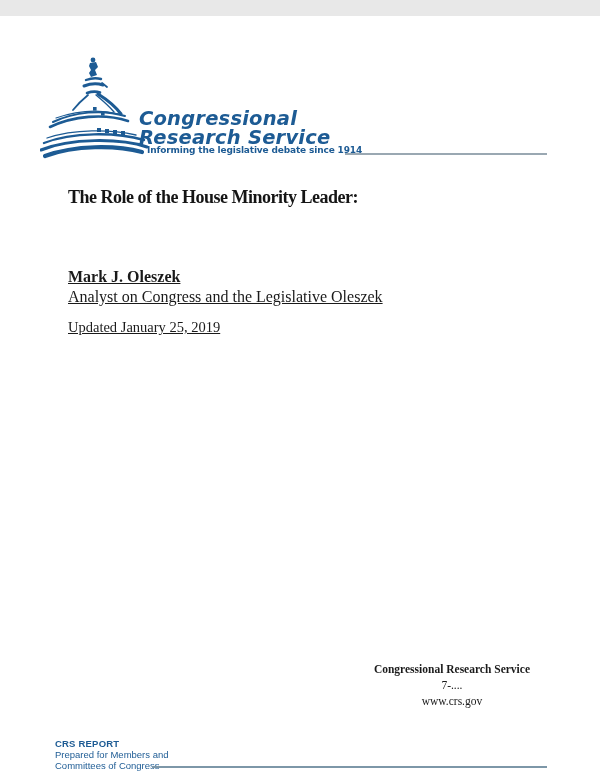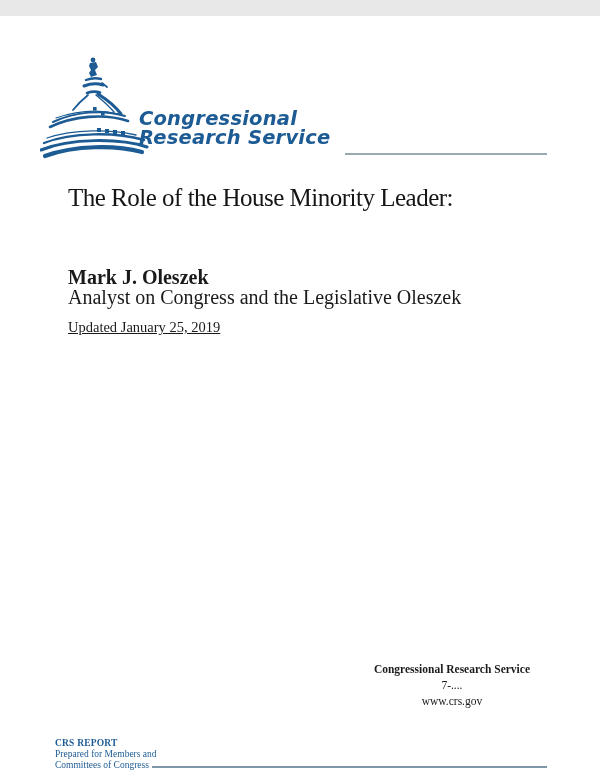--- a/index.html
+++ b/index.html
@@ -22,44 +22,44 @@
     letter-spacing:-0.15px; color:#1d5b94;
   }
   .header-rule {
     position:absolute; left:345px; top:137px; width:202px; height:2px;
     background:#9aa8b2;
   }
 
   
   .report-title {
     position:absolute; left:68px; top:163px; margin:0;
-    font-size:25px; font-weight:normal; line-height:37px; letter-spacing:-0.5px;
+    font-size:18px; font-weight:bold; line-height:37px; letter-spacing:-0.5px;
     color:#151515; font-family:"Liberation Serif", serif;
   }
   .author-block {
     position:absolute; left:68px; top:251px;
-    font-size:20px; line-height:20px; color:#1a1a1a;
+    font-size:16px; line-height:20px; color:#1a1a1a;text-decoration:underline;
   }
   .author-name { font-weight:bold; }
   .updated-date {
     position:absolute; left:68px; top:301px;
     font-size:14.5px; line-height:20px; color:#1a1a1a;text-decoration:underline;
   }
 
   
   .pub-block {
     position:absolute; right:70px; top:645px; text-align:center;
     font-size:11.5px; line-height:16px; color:#1a1a1a;
   }
   .pub-org { font-weight:bold; }
 
   
   .crs-banner {
     position:absolute; left:55px; top:722px;
-    font-family:Liberation Serif, serif; font-size:9.5px; line-height:11px;
+    font-family:Liberation Sans, sans-serif; font-size:9.5px; line-height:11px;
     color:#1d5b94;
   }
   .crs-banner .b1 { font-weight:bold; letter-spacing:0.2px; }
   .footer-rule {
     position:absolute; left:152px; top:750px; width:395px; height:2px;
     background:#7d97a8;
   }
 </style>
 </head>
 <body>
@@ -97,20 +97,21 @@
       <path d="M4,93 C32,82 76,82 104,90" stroke-width="2.4"></path>
       <path d="M1,100 C30,88 80,88 107,97" stroke-width="3"></path>
       <path d="M5,106 C35,95 76,95 102,102" stroke-width="4.2"></path>
     </g>
   </svg>
 
   <div class="logo-wordmark">
     <div>Congressional</div>
     <div>Research Service</div>
   </div>
+  <div class="logo-tagline">Informing the legislative debate since 1914</div>
   <div class="header-rule"></div>
 
   <h1 class="report-title">
     <span style="display:block">The Role of the House Minority Leader:</span>
   </h1>
 
   <div class="author-block">
     <div class="author-name">Mark J. Oleszek</div>
     <div>Analyst on Congress and the Legislative Oleszek</div>
   </div>

